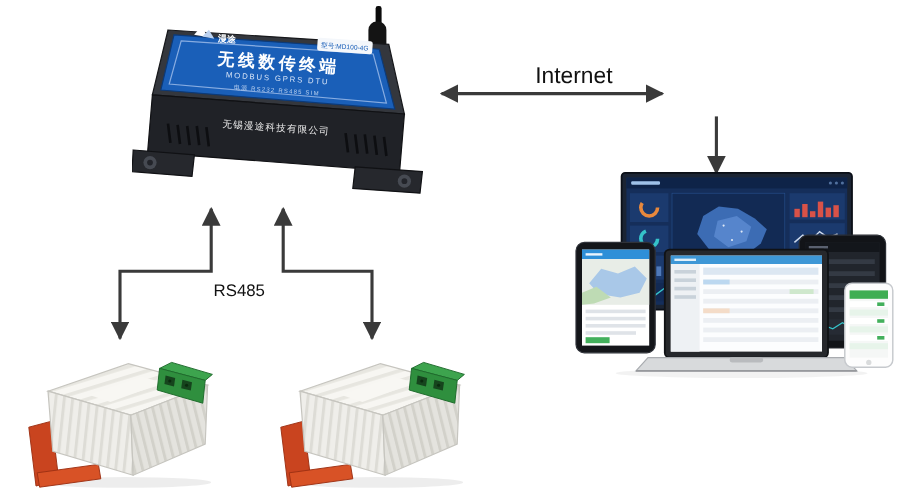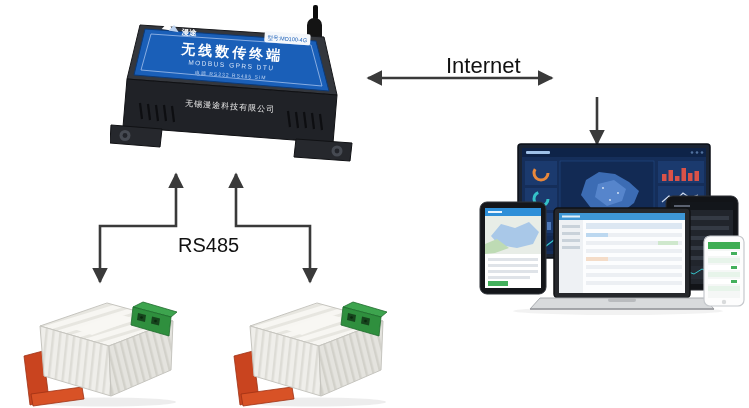--- a/index.html
+++ b/index.html
@@ -1,21 +1,21 @@
 <!DOCTYPE html>
 <html><head>
 <meta charset="utf-8">
 <style>
   html,body{margin:0;padding:0;background:#ffffff;}
   .canvas{position:relative;width:749px;height:408px;background:#ffffff;overflow:hidden;
           font-family:"Liberation Sans",sans-serif;}
   .abs{position:absolute;}
   .label{position:absolute;color:#111;font-family:"Liberation Sans",sans-serif;}
-  .label-internet{left:446px;top:53px;font-size:22px;}
-  .label-rs485{left:178px;top:234px;font-size:20px;}
+  .label-internet{left:446px;top:53px;font-size:19px;}
+  .label-rs485{left:178px;top:234px;font-size:14px;}
   svg text{font-family:"Liberation Sans",sans-serif;}
 </style>
 </head>
 <body>
 
 <div class="canvas">
 
   <svg width="0" height="0" style="position:absolute">
     <defs>
       <marker id="arrowhead" viewBox="0 0 10 10" refX="9" refY="5" markerWidth="6" markerHeight="6" orient="auto-start-reverse">

